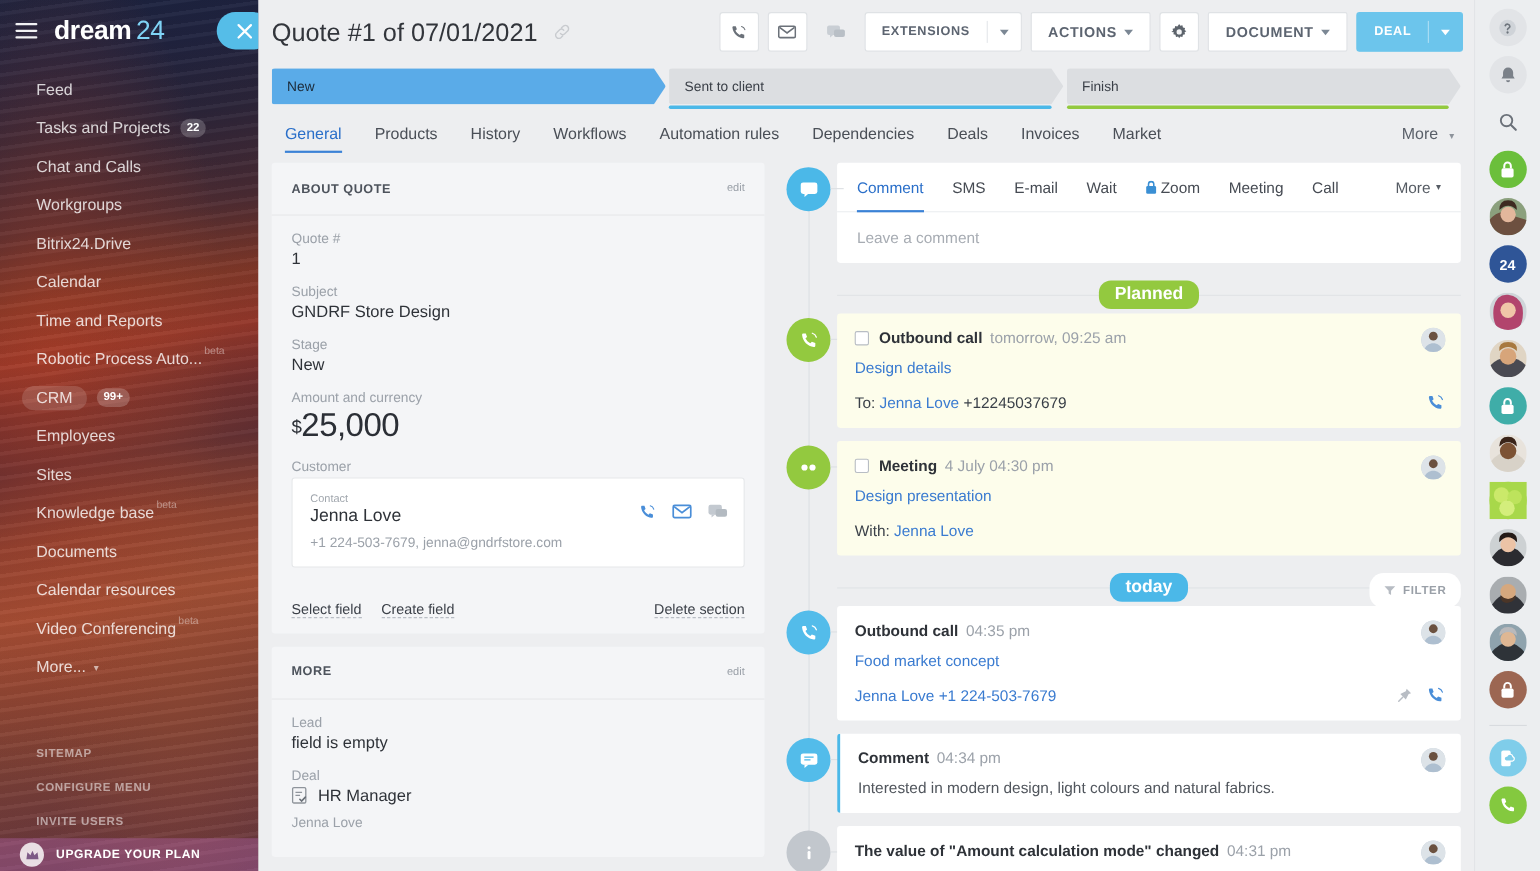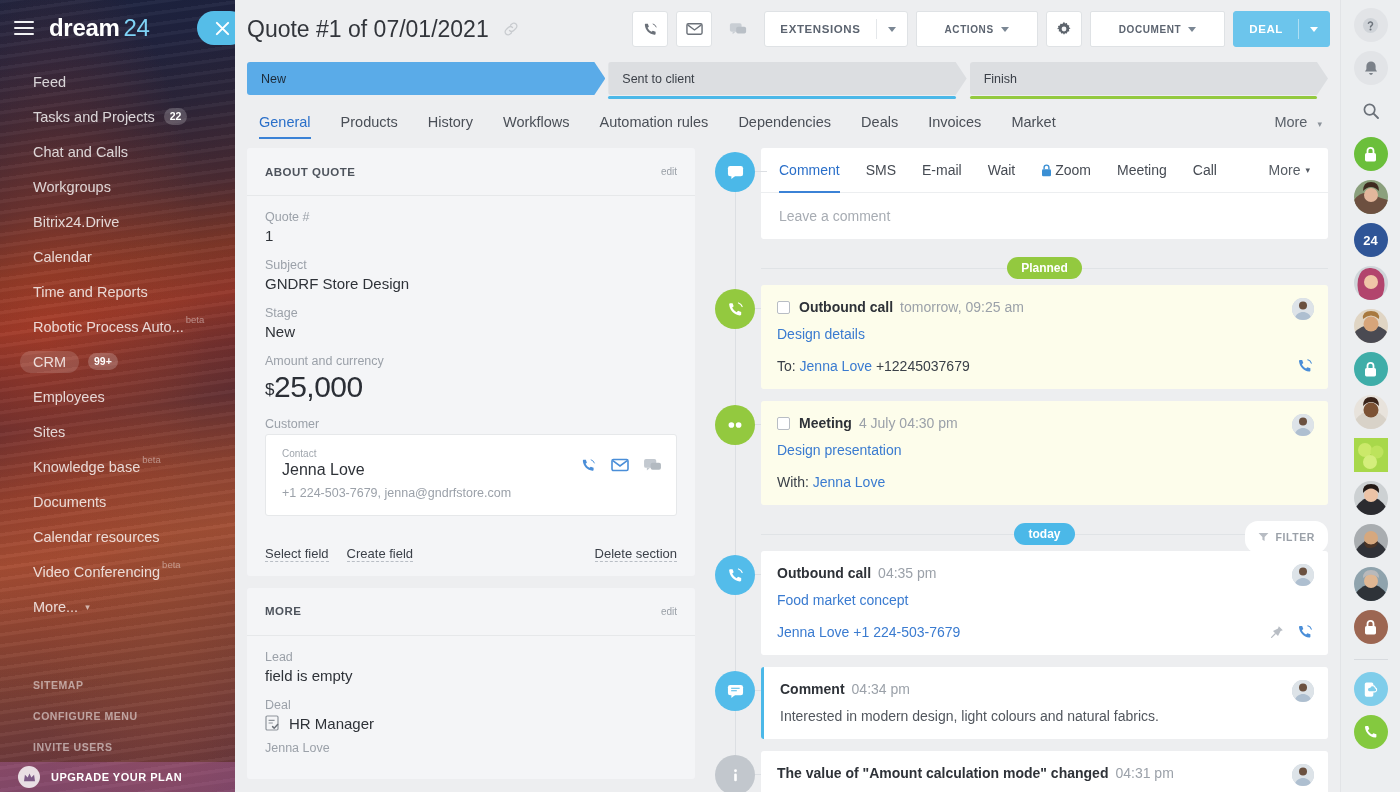--- a/index.html
+++ b/index.html
@@ -87,22 +87,22 @@
   .page-title { font-size: 23px; color: #32353b; font-weight: 400; white-space:nowrap; }
   .link-ico { margin-left: 14px; opacity:0.38; cursor:pointer; display:flex; }
   .tb-right { margin-left:auto; display:flex; align-items:center; gap: 8px; padding-right: 10px; }
   .icon-btn {
     width: 36px; height: 36px; border:1px solid #dfe2e5; border-radius: 3px; background:#fff;
     display:flex; align-items:center; justify-content:center; cursor:pointer;
   }
   .icon-btn.flat { border-color: transparent; background: transparent; }
   .btn {
     height: 36px; border:1px solid #dfe2e5; border-radius:2px; background:#fff;
-    display:flex; align-items:center; font-size: 10px; font-weight:700; letter-spacing:0.6px;
-    color:#5c6470; cursor:pointer; padding: 0 28px; white-space:nowrap; text-transform: uppercase;
+    display:flex; align-items:center; font-size: 13px; font-weight:700; letter-spacing:0.6px;
+    color:#5c6470; cursor:pointer; padding: 0 15px; white-space:nowrap; text-transform: uppercase;
   }
   .btn-split { display:flex; height:36px; border:1px solid #dfe2e5; border-radius:3px; background:#fff; }
   .btn-split .lbl { display:flex; align-items:center; padding:0 15px; font-size:11.5px; font-weight:700;
      letter-spacing:0.6px; color:#5c6470; cursor:pointer; text-transform:uppercase; }
   .btn-split .sep { width:1px; background:#e4e7ea; margin: 7px 0; }
   .btn-split .arw { width:30px; display:flex; align-items:center; justify-content:center; cursor:pointer; }
   .btn-blue { background:#6cc5ec; border-color:#6cc5ec; }
   .btn-blue .lbl { color:#fff; }
   .btn-blue .sep { background: rgba(255,255,255,0.45); }
   .gear-btn { width:36px; }
@@ -178,21 +178,21 @@
   .ctabs { display:flex; align-items:center; height: 45px; padding: 0 18px; border-bottom:1px solid #eceef0; }
   .ctab { font-size: 14px; color:#464b53; margin-right: 26px; cursor:pointer; position:relative; height:45px; display:flex; align-items:center; white-space:nowrap; }
   .ctab.active { color:#2a6fc9; }
   .ctab.active:after { content:""; position:absolute; left:0; right:0; bottom:0; height:2px; background:#3b82d6; }
   .ctab.more { margin-left:auto; margin-right:0; color:#565c64; }
   .ctab .lock { margin-right:3px; display:inline-flex; }
   .cbody { padding: 15px 18px; font-size: 14px; color:#a7acb3; }
 
   .divider { position:relative; height: 34px; display:flex; align-items:center; justify-content:center; margin-left: 52px; }
   .divider:before { content:""; position:absolute; left:0; right:0; top:50%; height:1px; background:#e0e3e6; }
-  .chip { position:relative; padding: 4px 14px; border-radius: 11px; font-size: 12px; font-weight:700; color:#fff; }
+  .chip { position:relative; padding: 4px 14px; border-radius: 11px; font-size: 16px; font-weight:700; color:#fff; }
   .chip.green { background:#93c93f; } .chip.blue { background:#4bb8e8; }
   .filter-btn {
     position:absolute; right:0; top: 4px; height: 26px; padding: 16px 13px; background:#fff;
     border-radius: 13px; display:flex; align-items:center; gap:6px;
     font-size: 10.5px; font-weight:700; letter-spacing:0.6px; color:#9aa0a8; cursor:pointer;
   }
 
   .act { padding: 14px 18px 15px 16px; position:relative; }
   .act .ln1 { display:flex; align-items:center; font-size: 14px; text-align: center; }
   .cb { width: 13px; height:13px; border:1px solid #b8bdc4; border-radius:2px; background:#fff; margin-right: 9px; flex:0 0 13px; cursor:pointer; }

